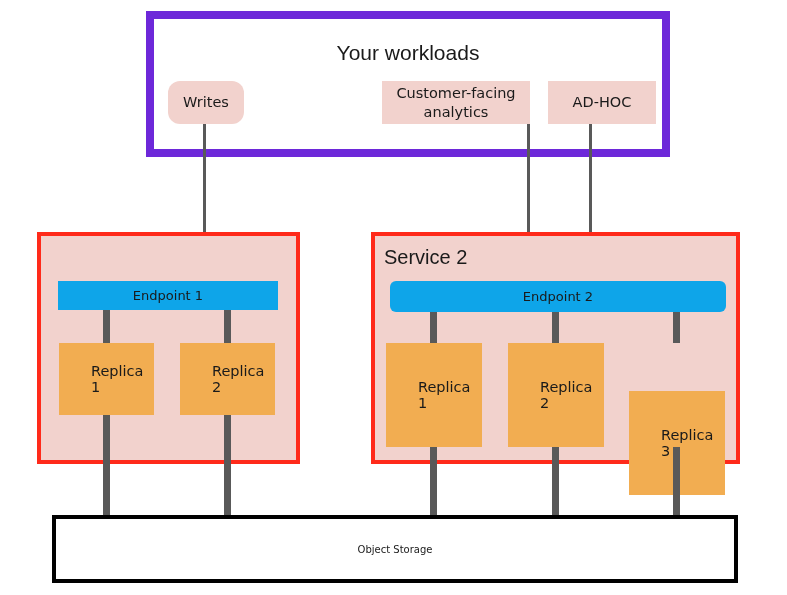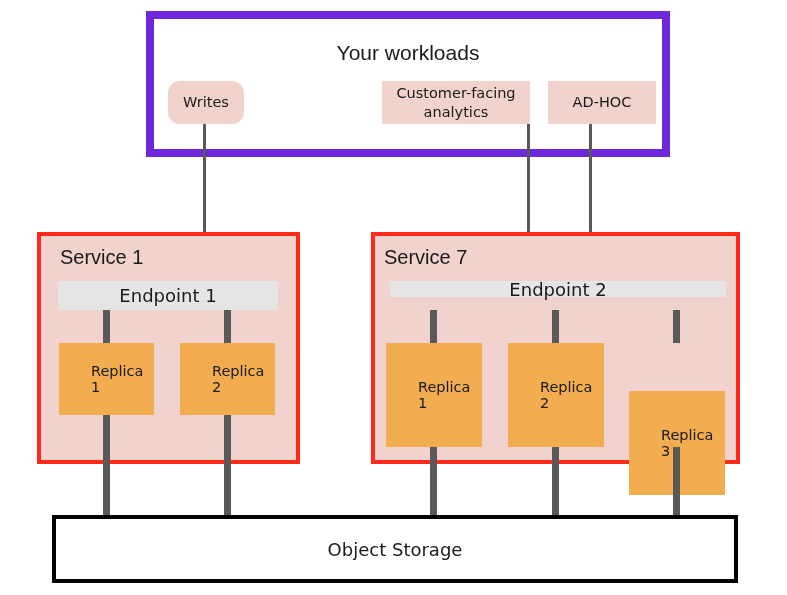--- a/index.html
+++ b/index.html
@@ -64,30 +64,30 @@
     position: absolute;
     font-family: "Liberation Sans", sans-serif;
     font-size: 20px;
     color: #1a1a1a;
   }
   .service-1-title { left: 60px;  top: 246px; }
   .service-2-title { left: 384px; top: 246px; }
 
   
   .endpoint {
-    background: #e5e5e5;
+    background: #0ea5e9;
     display: flex;
     align-items: center;
     justify-content: center;
     font-family: "DejaVu Sans", sans-serif;
-    font-size: 18px;
+    font-size: 13px;
     color: #1a1a1a;
   }
   .endpoint-1 { left: 58px;  top: 281px; width: 220px; height: 29px; }
-  .endpoint-2 { left: 390px; top: 281px; width: 336px; height: 16px; }
+  .endpoint-2 { left: 390px; top: 281px; width: 336px; height: 31px; border-radius: 6px; }
 
   
   .replica {
     background: #f2ad51;
     display: flex;
     align-items: center;
     justify-content: center;
     font-family: "DejaVu Sans", sans-serif;
     font-size: 14.5px;
     color: #1a1a1a;
@@ -102,21 +102,21 @@
   
   .object-storage {
     left: 52px; top: 515px;
     width: 686px; height: 68px;
     background: #ffffff;
     border: 4px solid #000000;
     display: flex;
     align-items: center;
     justify-content: center;
     font-family: "DejaVu Sans", sans-serif;
-    font-size: 18px;
+    font-size: 10px;
     color: #1a1a1a;
   }
 
   
   .link {
     background: #595959;
     width: 7px;
   }
 
   
@@ -147,35 +147,34 @@
   <div class="abs arrow-shaft" style="left:203px; top:124px; height:131px;"></div>
   <div class="abs arrow-head" style="left:195px; top:253px;"></div>
 
   <div class="abs arrow-shaft" style="left:527px; top:124px; height:131px;"></div>
   <div class="abs arrow-head" style="left:519px; top:253px;"></div>
 
   <div class="abs arrow-shaft" style="left:589px; top:124px; height:131px;"></div>
   <div class="abs arrow-head" style="left:581px; top:253px;"></div>
 
   <div class="abs service service-1"></div>
-  <div class="service-title service-1-title">Service 1</div>
 
   <div class="abs link" style="left:103px; top:310px; height:33px;"></div>
   <div class="abs link" style="left:224px; top:310px; height:33px;"></div>
 
   <div class="abs endpoint endpoint-1">Endpoint 1</div>
 
   <div class="abs replica r1a">Replica 1</div>
   <div class="abs replica r1b">Replica 2</div>
 
   <div class="abs link" style="left:103px; top:415px; height:102px;"></div>
   <div class="abs link" style="left:224px; top:415px; height:102px;"></div>
 
   <div class="abs service service-2"></div>
-  <div class="service-title service-2-title">Service 7</div>
+  <div class="service-title service-2-title">Service 2</div>
 
   <div class="abs link" style="left:430px; top:310px; height:33px;"></div>
   <div class="abs link" style="left:552px; top:310px; height:33px;"></div>
   <div class="abs link" style="left:673px; top:310px; height:33px;"></div>
 
   <div class="abs endpoint endpoint-2">Endpoint 2</div>
 
   <div class="abs replica r2a">Replica 1</div>
   <div class="abs replica r2b">Replica 2</div>
   <div class="abs replica r2c">Replica 3</div>

